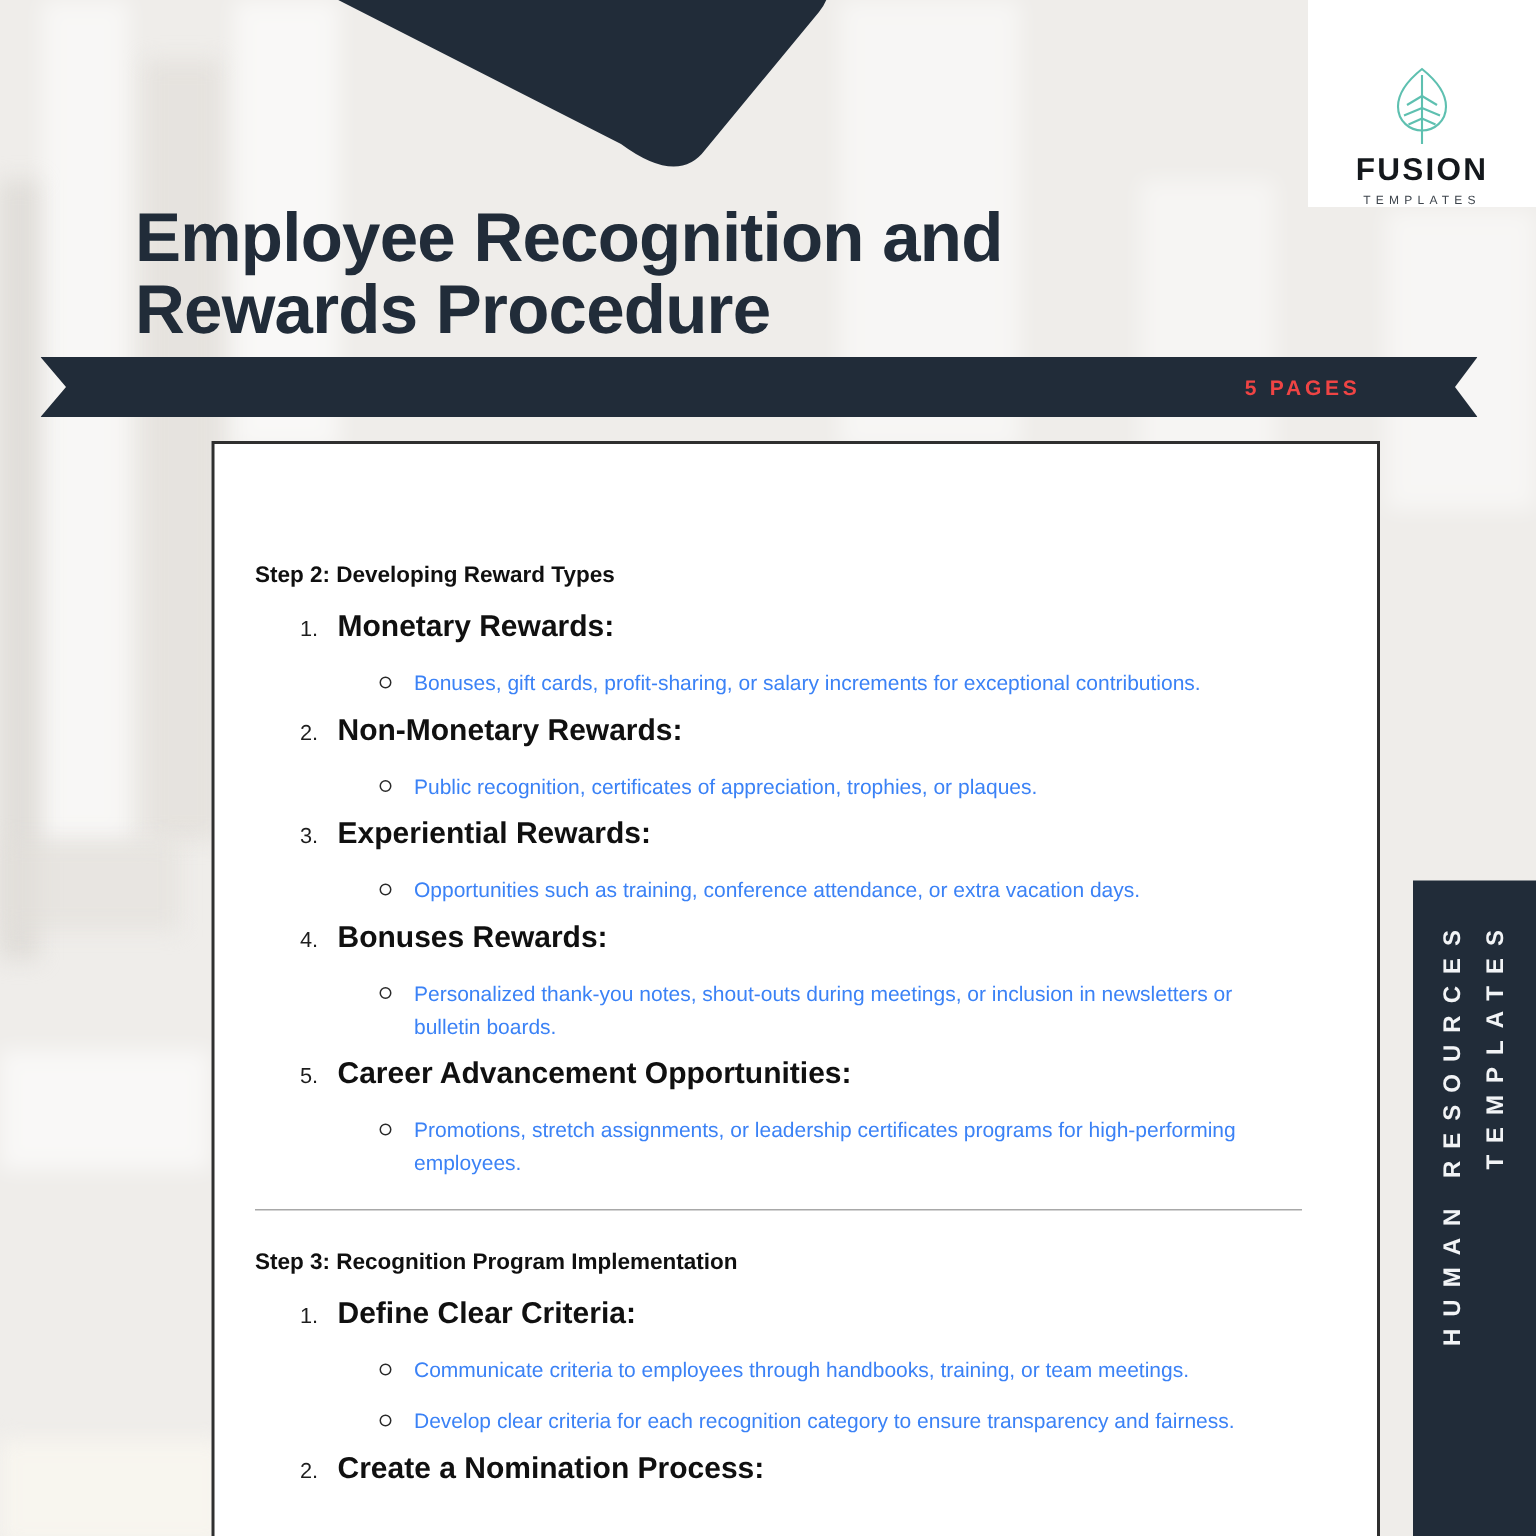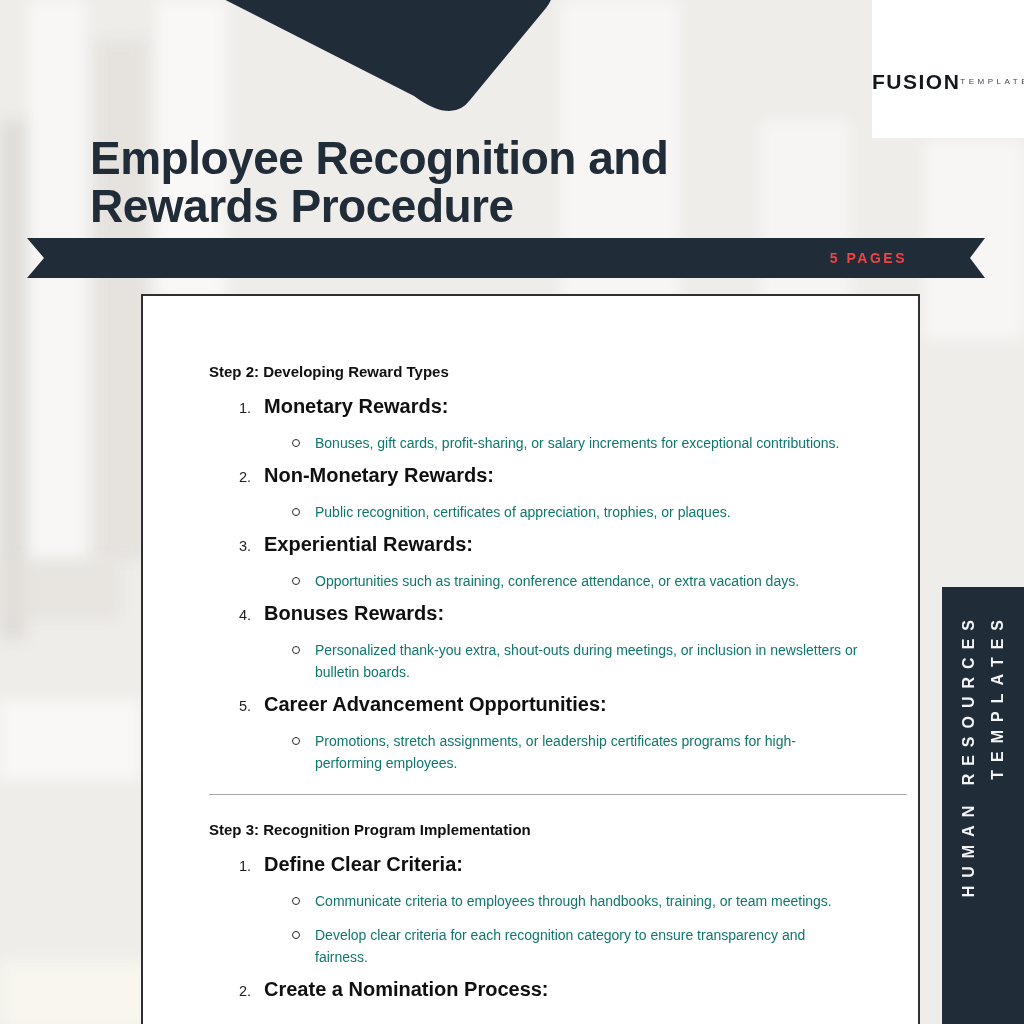--- a/index.html
+++ b/index.html
@@ -17,49 +17,49 @@
   .s7{left:0;top:700px;width:140px;height:80px;background:rgba(255,255,255,.6);}
   .s8{left:0;top:960px;width:150px;height:70px;background:rgba(250,247,240,.8);}
   .s9{left:0;top:560px;width:120px;height:60px;background:rgba(226,223,218,.6);}
   .s10{left:924px;top:140px;width:100px;height:200px;background:rgba(255,255,255,.5);}
 
   
   .corner-svg{position:absolute;left:0;top:0;}
 
   
   .logo-box{position:absolute;right:0;top:0;width:152px;height:138px;background:#ffffff;
-    display:flex;flex-direction:row;align-items:center;justify-content:space-between;padding-top:22px;box-sizing:border-box;}
+    display:flex;flex-direction:column;align-items:center;justify-content:flex-end;padding-top:22px;box-sizing:border-box;}
   .logo-title{font-size:21px;font-weight:800;letter-spacing:1.5px;color:#14181c;margin-top:4px;}
   .logo-sub{font-size:8px;letter-spacing:3.5px;color:#3e454d;margin-top:3px;}
 
   
   .title{position:absolute;left:90px;top:134px;margin:0;
     font-size:46px;line-height:1.05;font-weight:800;letter-spacing:-.5px;
     color:var(--navy,#212c39);}
 
   
   .ribbon{position:absolute;left:27px;top:238px;width:958px;height:40px;
     background:var(--navy,#212c39);
     clip-path:polygon(0% 0%,100% 0%,calc(100% - 15px) 50%,100% 100%,0% 100%,17px 50%);
     display:flex;align-items:center;justify-content:flex-end;}
   .ribbon-text{color:#ef4444;font-size:14px;font-weight:700;letter-spacing:2.5px;
     padding-right:78px;}
 
   
   .doc{position:absolute;left:141px;top:294px;width:779px;height:760px;background:#ffffff;
     border:2px solid #2f2f2f;box-sizing:border-box;}
-  .doc-content{padding:67px 60px 0 66px;color:#1d1d1d;}
+  .doc-content{padding:67px 60px 0 27px;color:#1d1d1d;margin-top:12px;}
   .sec-heading{font-size:15px;font-weight:700;color:#101010;margin:0 0 16px;line-height:18px;}
   .item{padding-left:30px;margin:0 0 15px;line-height:18px;}
   .num{display:inline-block;width:25px;font-size:14.5px;color:#1d1d1d;}
   .item-title{font-size:20px;font-weight:700;color:#101010;}
   .bullet{display:flex;margin:0 0 12px 83px;line-height:22px;}
   .bcircle{flex:0 0 auto;width:6px;height:6px;border:1.5px solid #2a2a2a;border-radius:50%;
     margin:7px 15px 0 0;}
-  .btext{font-size:14px;max-width:548px;color:#0f766e;}
+  .btext{font-size:14px;max-width:548px;color:#3b82f6;}
   .divider{border-top:1px solid #a8a8a8;margin:20px 0 26px 0;width:698px;}
 
   
   .side-bar{position:absolute;left:942px;top:587px;width:82px;height:437px;
     background:var(--navy,#212c39);}
   .side-text{position:absolute;left:823px;top:743px;width:320px;height:58px;
     transform:rotate(-90deg);
     color:#f2f4f6;font-size:16px;font-weight:700;letter-spacing:8px;line-height:29px;
     text-align:right;white-space:nowrap;}
 </style>
@@ -120,21 +120,21 @@
           <span class="btext">Public recognition, certificates of appreciation, trophies, or plaques.</span>
         </div>
         <div class="item"><span class="num">3.</span><span class="item-title">Experiential Rewards:</span></div>
         <div class="bullet">
           <span class="bcircle"></span>
           <span class="btext">Opportunities such as training, conference attendance, or extra vacation days.</span>
         </div>
         <div class="item"><span class="num">4.</span><span class="item-title">Bonuses Rewards:</span></div>
         <div class="bullet">
           <span class="bcircle"></span>
-          <span class="btext">Personalized thank-you extra, shout-outs during meetings, or inclusion in newsletters or bulletin boards.</span>
+          <span class="btext">Personalized thank-you notes, shout-outs during meetings, or inclusion in newsletters or bulletin boards.</span>
         </div>
         <div class="item"><span class="num">5.</span><span class="item-title">Career Advancement Opportunities:</span></div>
         <div class="bullet">
           <span class="bcircle"></span>
           <span class="btext">Promotions, stretch assignments, or leadership certificates programs for high-performing employees.</span>
         </div>
         <div class="divider"></div>
         <div class="sec-heading">Step 3: Recognition Program Implementation</div>
         <div class="item"><span class="num">1.</span><span class="item-title">Define Clear Criteria:</span></div>
         <div class="bullet">

